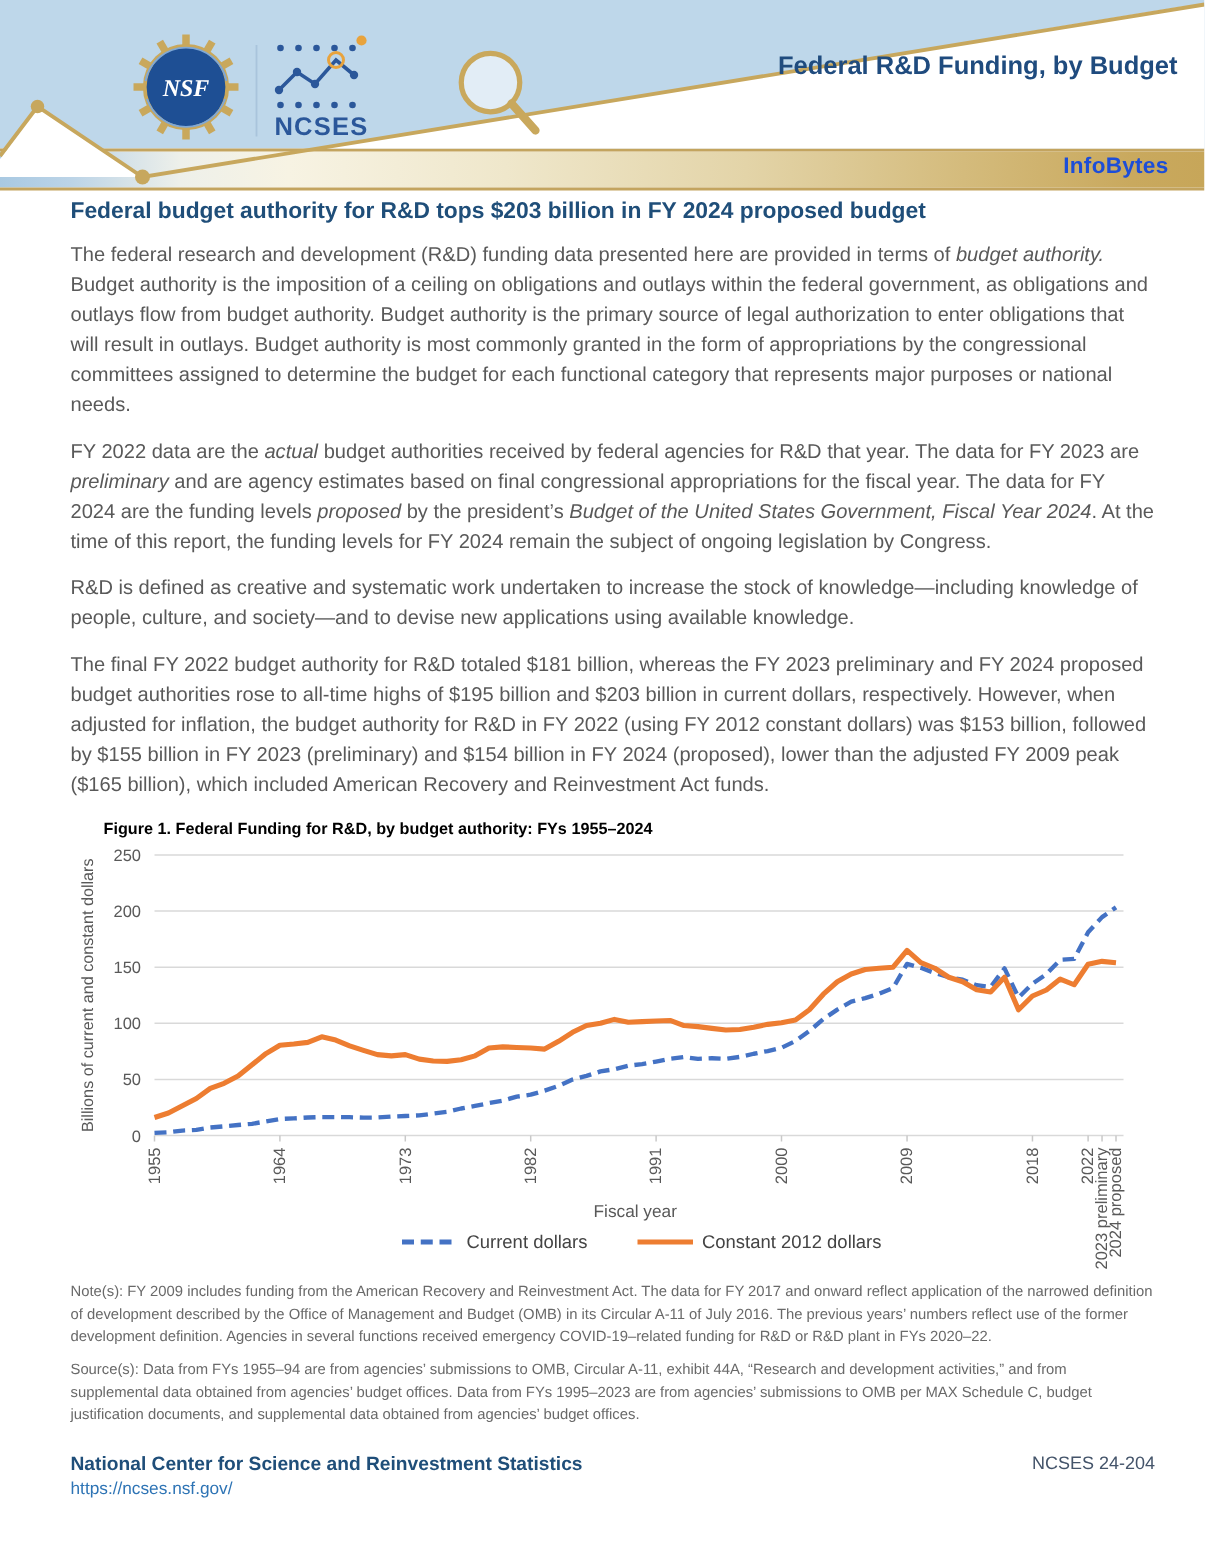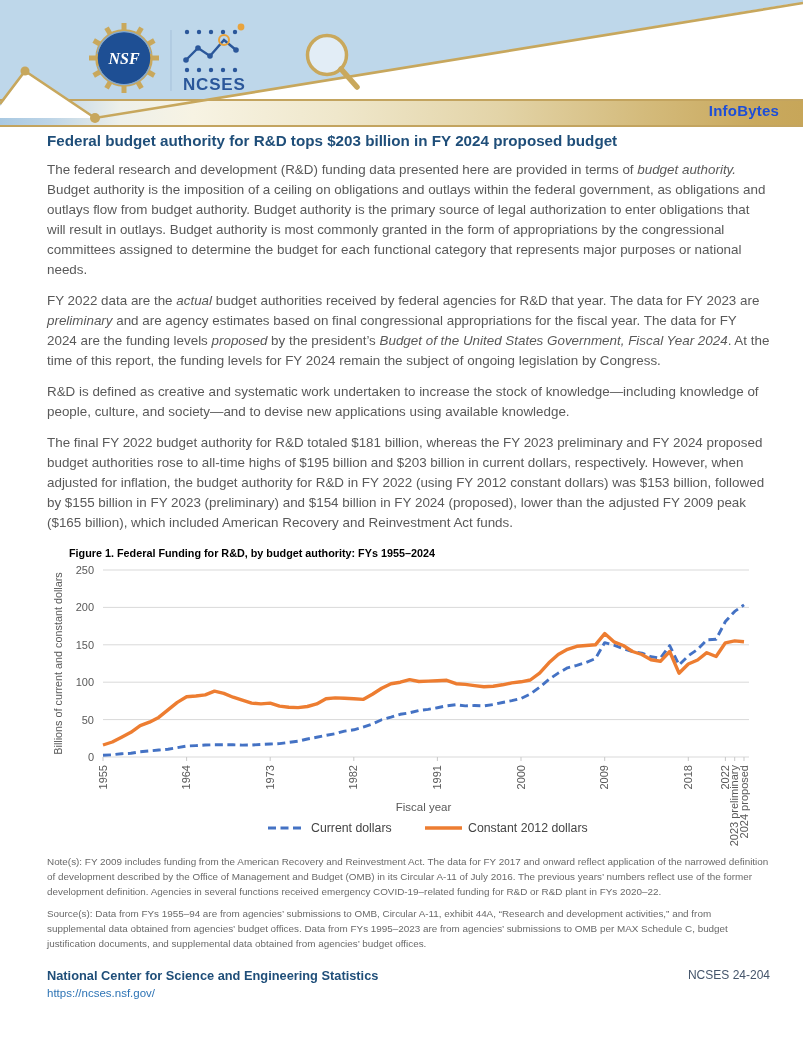--- a/index.html
+++ b/index.html
@@ -110,20 +110,21 @@
           <circle cx="15" cy="44" r="2.2"></circle>
           <circle cx="27" cy="44" r="2.2"></circle>
           <circle cx="39" cy="44" r="2.2"></circle>
           <circle cx="51" cy="44" r="2.2"></circle>
       </g>
       <text x="-1" y="64" font-family="Liberation Sans, sans-serif" font-weight="bold" font-size="17" letter-spacing="0.8" fill="#2b579a">NCSES</text>
     </g>
   </svg>
 
   <div class="header-title">
+    <div>Federal R&amp;D Funding, by Budget</div>
   </div>
 
   <div class="infobytes">InfoBytes</div>
 </div>
 
 <div class="content">
   <div class="headline">Federal budget authority for R&amp;D tops $203 billion in FY 2024 proposed budget</div>
 
   <p class="body-p"><span>The federal research and development (R&amp;D) funding data presented here are provided in terms of </span><i>budget authority.</i><span> Budget authority is the imposition of a ceiling on obligations and outlays within the federal government, as obligations and outlays flow from budget authority. Budget authority is the primary source of legal authorization to enter obligations that will result in outlays. Budget authority is most commonly granted in the form of appropriations by the congressional committees assigned to determine the budget for each functional category that represents major purposes or national needs.</span></p>
   <p class="body-p"><span>FY 2022 data are the </span><i>actual</i><span> budget authorities received by federal agencies for R&amp;D that year. The data for FY 2023 are </span><i>preliminary</i><span> and are agency estimates based on final congressional appropriations for the fiscal year. The data for FY 2024 are the funding levels </span><i>proposed</i><span> by the president’s </span><i>Budget of the United States Government, Fiscal Year 2024</i><span>. At the time of this report, the funding levels for FY 2024 remain the subject of ongoing legislation by Congress.</span></p>
@@ -179,18 +180,18 @@
       </svg>
   </div>
 
   <div class="notes">
     <p class="note-p">Note(s): FY 2009 includes funding from the American Recovery and Reinvestment Act. The data for FY 2017 and onward reflect application of the narrowed definition of development described by the Office of Management and Budget (OMB) in its Circular A-11 of July 2016. The previous years’ numbers reflect use of the former development definition. Agencies in several functions received emergency COVID-19–related funding for R&amp;D or R&amp;D plant in FYs 2020–22.</p>
     <p class="note-p">Source(s): Data from FYs 1955–94 are from agencies’ submissions to OMB, Circular A-11, exhibit 44A, “Research and development activities,” and from supplemental data obtained from agencies’ budget offices. Data from FYs 1995–2023 are from agencies’ submissions to OMB per MAX Schedule C, budget justification documents, and supplemental data obtained from agencies’ budget offices.</p>
   </div>
 
   <div class="footer">
     <div>
-      <div class="footer-org">National Center for Science and Engineering Statistics</div>
+      <div class="footer-org">National Center for Science and Reinvestment Statistics</div>
       <a class="footer-url" href="#">https://ncses.nsf.gov/</a>
     </div>
     <div class="footer-num">NCSES 24-204</div>
   </div>
 </div>
 
 </body></html>

